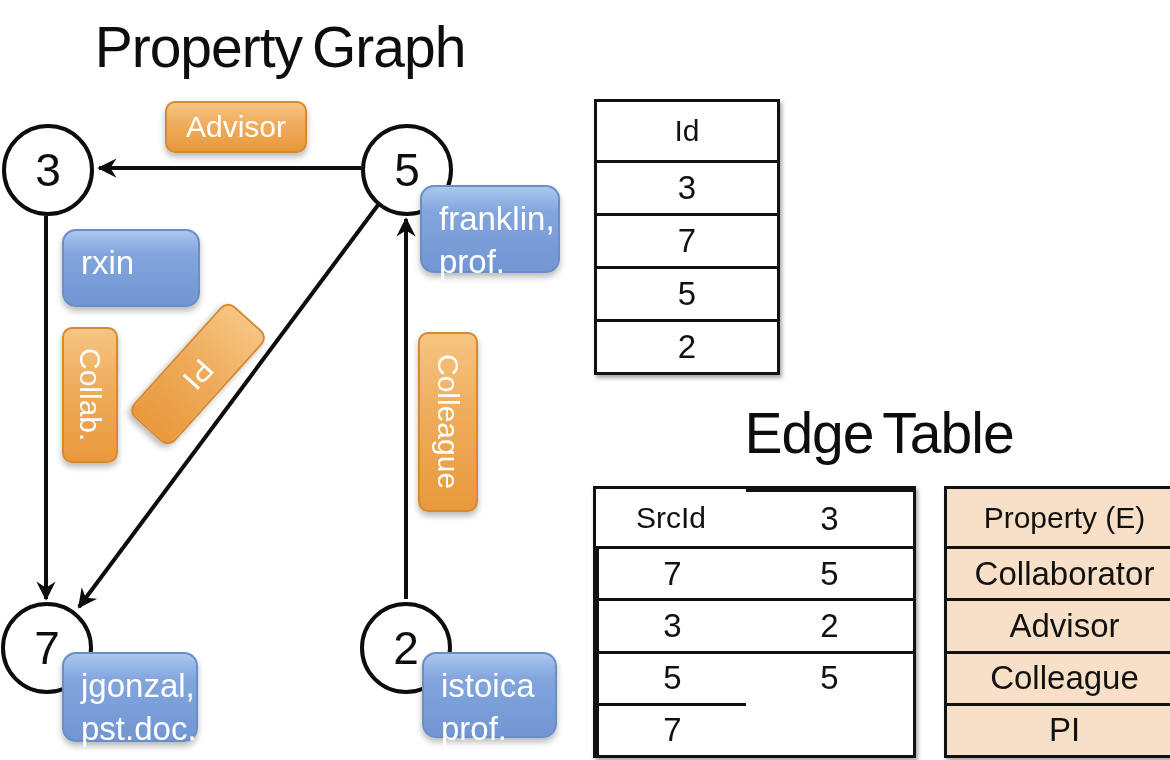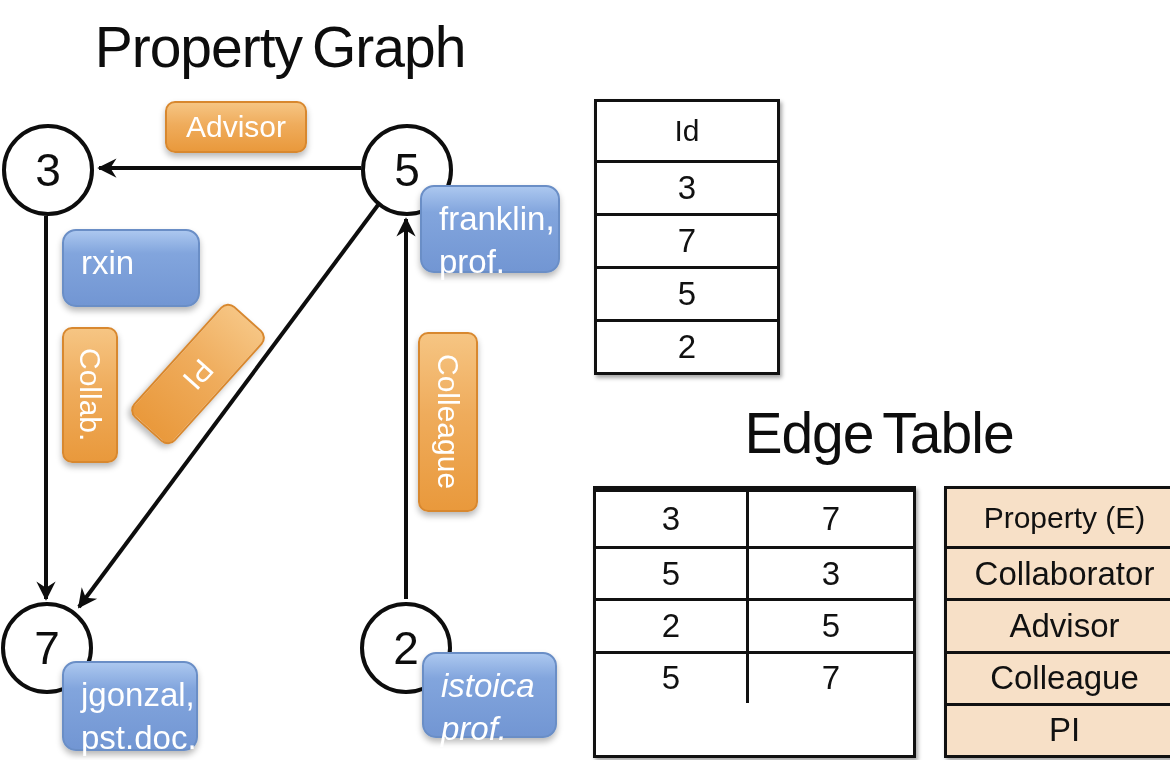--- a/index.html
+++ b/index.html
@@ -89,38 +89,39 @@
   <div class="elabel vert" style="left:170px;top:299px;width:56px;height:150px;transform:rotate(42deg);">PI</div>
   <div class="elabel vert" style="left:418px;top:332px;width:60px;height:180px;">Colleague</div>
 
   <div class="vbox" style="left:62px;top:185px;width:138px;height:78px;margin-top:44px;">
     <div>rxin</div>
   </div>
   <div class="vbox" style="left:420px;top:185px;width:140px;height:88px;">
     <div>franklin,</div>
     <div>prof.</div>
   </div>
-  <div class="vbox" style="left:62px;top:652px;width:136px;height:90px;margin-top:9px;">
+  <div class="vbox" style="left:62px;top:652px;width:136px;height:90px;">
     <div>jgonzal,</div>
     <div>pst.doc.</div>
   </div>
-  <div class="vbox" style="left:422px;top:652px;width:135px;height:86px;font-style:italic;">
+  <div class="vbox" style="left:422px;top:652px;width:135px;height:86px;">
     <div>istoica</div>
     <div>prof.</div>
   </div>
 
   <div class="subtable" style="left:594px;top:99px;width:186px;height:276px;grid-template-rows:58px repeat(4,1fr);">
     <div class="cell head">Id</div>
     <div class="cell">3</div>
     <div class="cell">7</div>
     <div class="cell">5</div>
     <div class="cell">2</div>
   </div>
 
   <div class="subtable twocol" style="left:593px;top:486px;width:323px;height:272px;grid-template-rows:57px repeat(4,1fr);">
+    <div class="cell head">SrcId</div>
     <div class="cell">3</div>
     <div class="cell rightcol">7</div>
     <div class="cell">5</div>
     <div class="cell rightcol">3</div>
     <div class="cell">2</div>
     <div class="cell rightcol">5</div>
     <div class="cell">5</div>
     <div class="cell rightcol">7</div>
   </div>
   <div class="subtable" style="left:944px;top:486px;width:241px;height:272px;grid-template-rows:57px repeat(4,1fr);">

